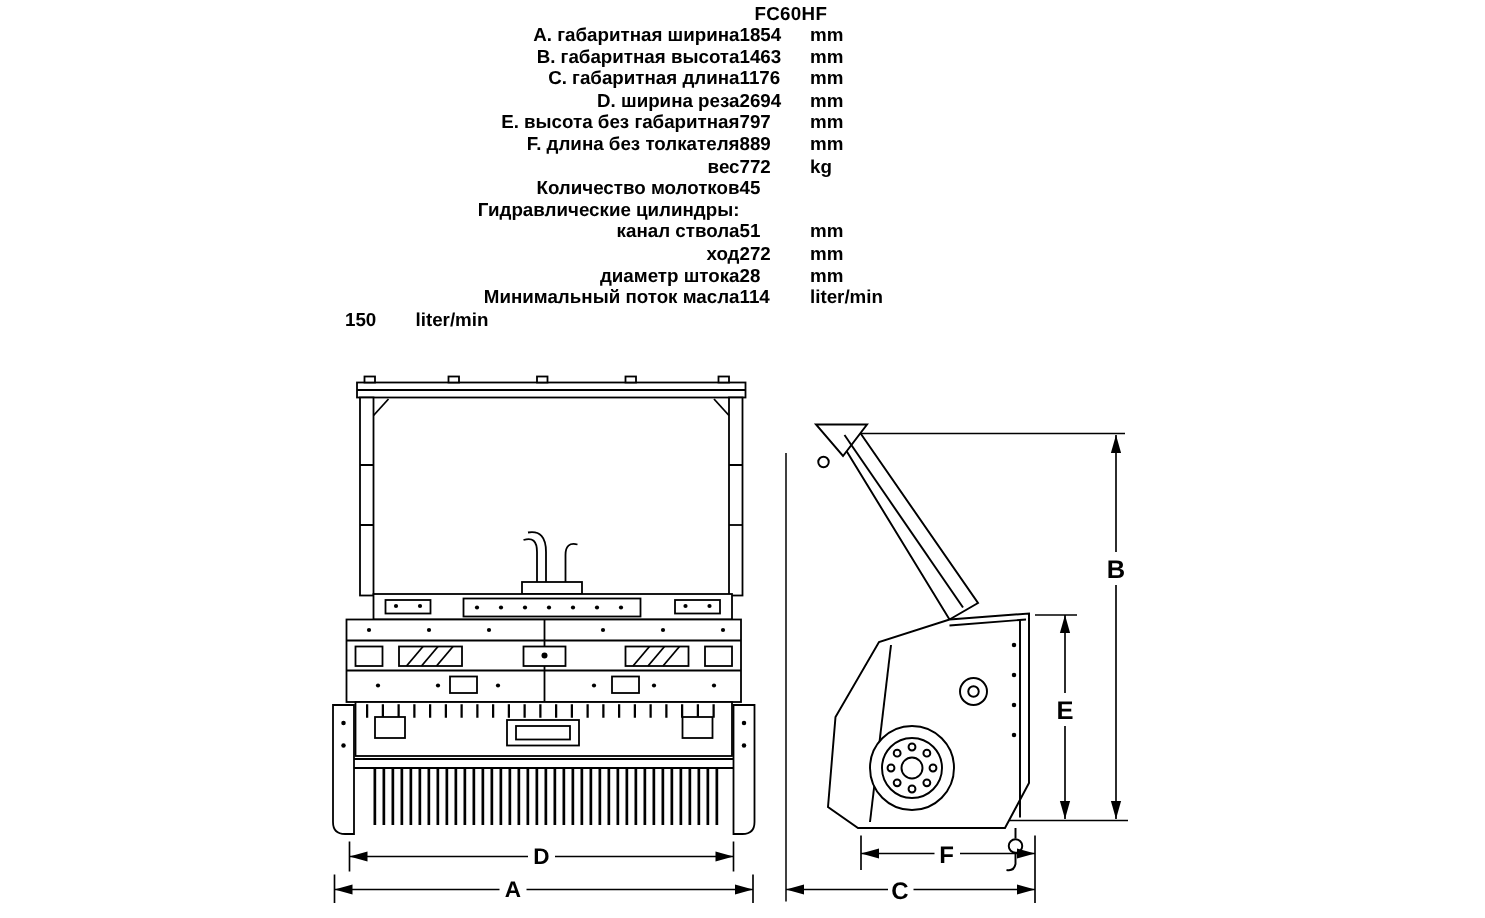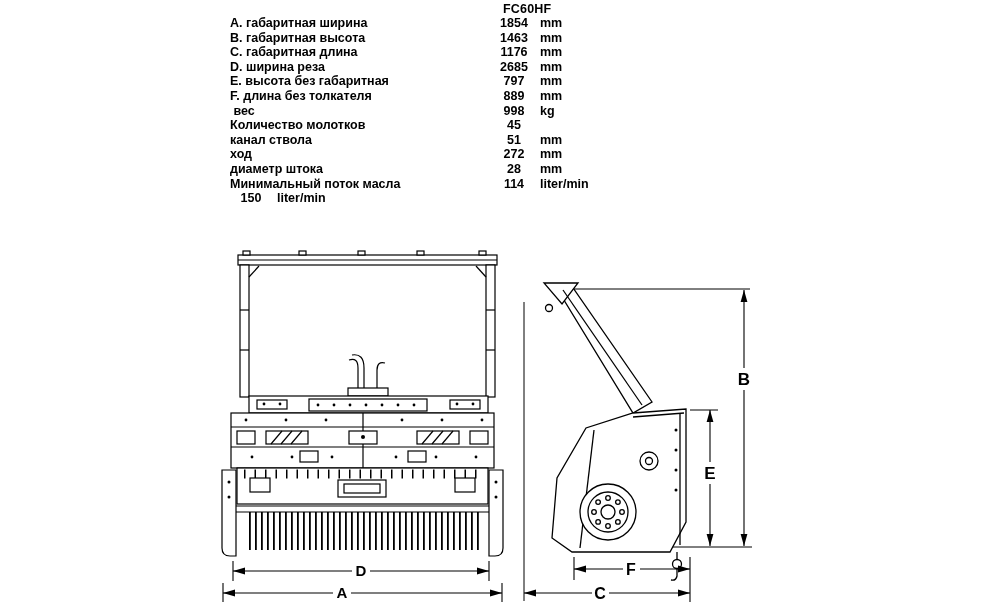--- a/index.html
+++ b/index.html
@@ -9,22 +9,22 @@
   .model-title {
     position:absolute; left:503px; top:2px;
     font-size:12.5px; font-weight:bold; letter-spacing:0.2px;
   }
   .spec-table { position:absolute; left:230px; top:16px; }
   .spec-row {
     display:flex; align-items:baseline;
     height:14.6px; line-height:14.6px;
     font-size:12.5px; font-weight:bold;
   }
-  .spec-label { width:263px; white-space:pre; }
-  .spec-num   { width:42px; text-align:center; white-space:pre; }
+  .spec-label { width:263px; white-space:pre;text-align:right; }
+  .spec-num   { width:42px; text-align:left; white-space:pre; }
   .spec-unit  { padding-left:5px; white-space:pre; }
 
   .front-view { position:absolute; left:205px; top:248px; }
   .side-view  { position:absolute; left:515px; top:278px; }
   svg { display:block; }
   svg text { font-family:"Liberation Sans", sans-serif; font-weight:bold; }
 </style>
 </head>
 <body>
 
@@ -41,41 +41,46 @@
       <span class="spec-num">1463</span>
       <span class="spec-unit">mm</span>
     </div>
   <div class="spec-row">
       <span class="spec-label">C. габаритная длина</span>
       <span class="spec-num">1176</span>
       <span class="spec-unit">mm</span>
     </div>
   <div class="spec-row">
       <span class="spec-label">D. ширина реза</span>
-      <span class="spec-num">2685</span>
+      <span class="spec-num">2694</span>
       <span class="spec-unit">mm</span>
     </div>
   <div class="spec-row">
       <span class="spec-label">E. высота без габаритная</span>
       <span class="spec-num">797</span>
       <span class="spec-unit">mm</span>
     </div>
   <div class="spec-row">
       <span class="spec-label">F. длина без толкателя</span>
       <span class="spec-num">889</span>
       <span class="spec-unit">mm</span>
     </div>
   <div class="spec-row">
       <span class="spec-label"> вес</span>
-      <span class="spec-num">998</span>
+      <span class="spec-num">772</span>
       <span class="spec-unit">kg</span>
     </div>
   <div class="spec-row">
       <span class="spec-label">Количество молотков</span>
       <span class="spec-num">45</span>
+      <span class="spec-unit"></span>
+    </div>
+  <div class="spec-row">
+      <span class="spec-label">Гидравлические цилиндры:</span>
+      <span class="spec-num"></span>
       <span class="spec-unit"></span>
     </div>
   <div class="spec-row">
       <span class="spec-label">канал ствола</span>
       <span class="spec-num">51</span>
       <span class="spec-unit">mm</span>
     </div>
   <div class="spec-row">
       <span class="spec-label">ход</span>
       <span class="spec-num">272</span>

